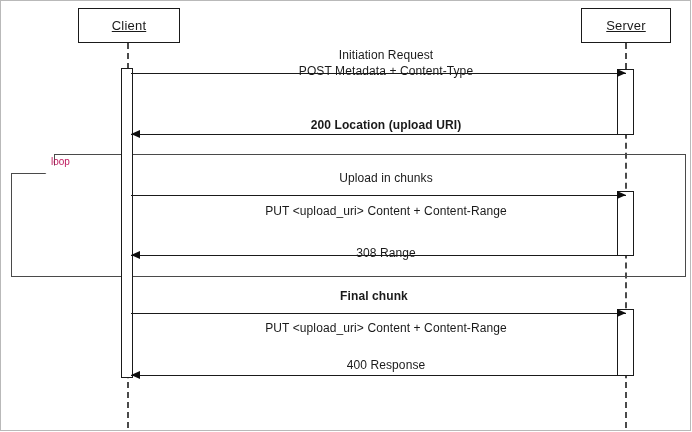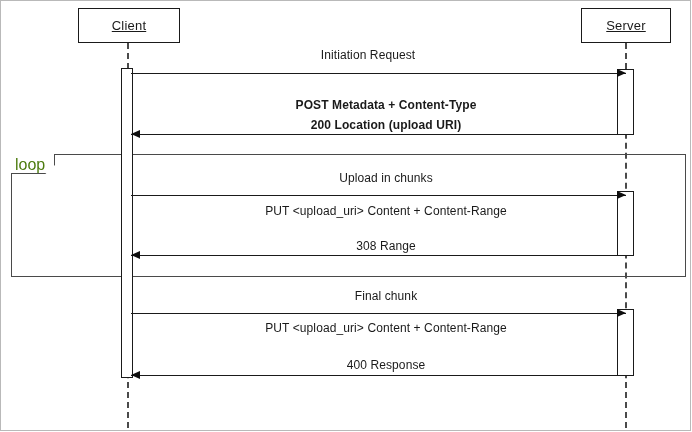--- a/index.html
+++ b/index.html
@@ -93,23 +93,24 @@
   .fragment-tab {
     position: absolute;
     box-sizing: border-box;
     background: #ffffff;
     border: 1px solid #4a4a4a;
     border-top: none;
     border-left: none;
   }
   .fragment-tab-label {
     position: absolute;
-    font-size: 16px;
-    color: #4d7c0f;
+    font-size: 10px;
+    color: #be185d;
     white-space: nowrap;
+    margin-left: 36px;
   }
 </style>
 </head>
 <body>
 
 <div id="canvas">
 
   <div class="page-frame"></div>
 
   <div class="lifeline" style="left:127px; top:43px; height:385px;"></div>
@@ -127,39 +128,39 @@
   <div class="fragment-tab" style="left:11px; top:154px; width:44px; height:20px;
               clip-path: polygon(0 0, 100% 0, 100% 55%, 78% 100%, 0 100%);"></div>
   <span class="fragment-tab-label" style="left:15px; top:156px;">loop</span>
 
   <div class="activation" style="left:121px; top:68px; width:12px; height:310px;"></div>
 
   <div class="activation" style="left:617px; top:69px; width:17px; height:66px;"></div>
   <div class="activation" style="left:617px; top:191px; width:17px; height:65px;"></div>
   <div class="activation" style="left:617px; top:309px; width:17px; height:67px;"></div>
 
-  <span class="msgtext" style="left:368px; top:48px;">Initiation Request</span>
+  <span class="msgtext" style="left:386px; top:48px;">Initiation Request</span>
   <div class="msgline" style="left:131px; top:73px; width:495px;"></div>
   <div class="arrow-right" style="left:617px; top:69px;"></div>
-  <span class="msgtext" style="left:386px; top:98px;font-weight:bold;">POST Metadata + Content-Type</span>
+  <span class="msgtext" style="left:386px; top:64px;">POST Metadata + Content-Type</span>
 
   <span class="msgtext" style="left:386px; top:118px;font-weight:bold;">200 Location (upload URI)</span>
   <div class="msgline" style="left:131px; top:134px; width:486px;"></div>
   <div class="arrow-left" style="left:131px; top:130px;"></div>
 
   <span class="msgtext" style="left:386px; top:171px;text-align:right;">Upload in chunks</span>
   <div class="msgline" style="left:131px; top:195px; width:495px;"></div>
   <div class="arrow-right" style="left:617px; top:191px;"></div>
   <span class="msgtext" style="left:386px; top:204px;">PUT &lt;upload_uri&gt; Content + Content-Range</span>
 
-  <span class="msgtext" style="left:386px; top:239px;">308 Range</span>
+  <span class="msgtext" style="left:386px; top:246px;">308 Range</span>
   <div class="msgline" style="left:131px; top:255px; width:486px;"></div>
   <div class="arrow-left" style="left:131px; top:251px;"></div>
 
-  <span class="msgtext" style="left:386px; top:289px;">Final chunk</span>
+  <span class="msgtext" style="left:374px; top:289px;font-weight:bold;">Final chunk</span>
   <div class="msgline" style="left:131px; top:313px; width:495px;"></div>
   <div class="arrow-right" style="left:617px; top:309px;"></div>
   <span class="msgtext" style="left:386px; top:321px;">PUT &lt;upload_uri&gt; Content + Content-Range</span>
 
   <span class="msgtext" style="left:386px; top:358px;">400 Response</span>
   <div class="msgline" style="left:131px; top:375px; width:486px;"></div>
   <div class="arrow-left" style="left:131px; top:371px;"></div>
 
 </div>
 

